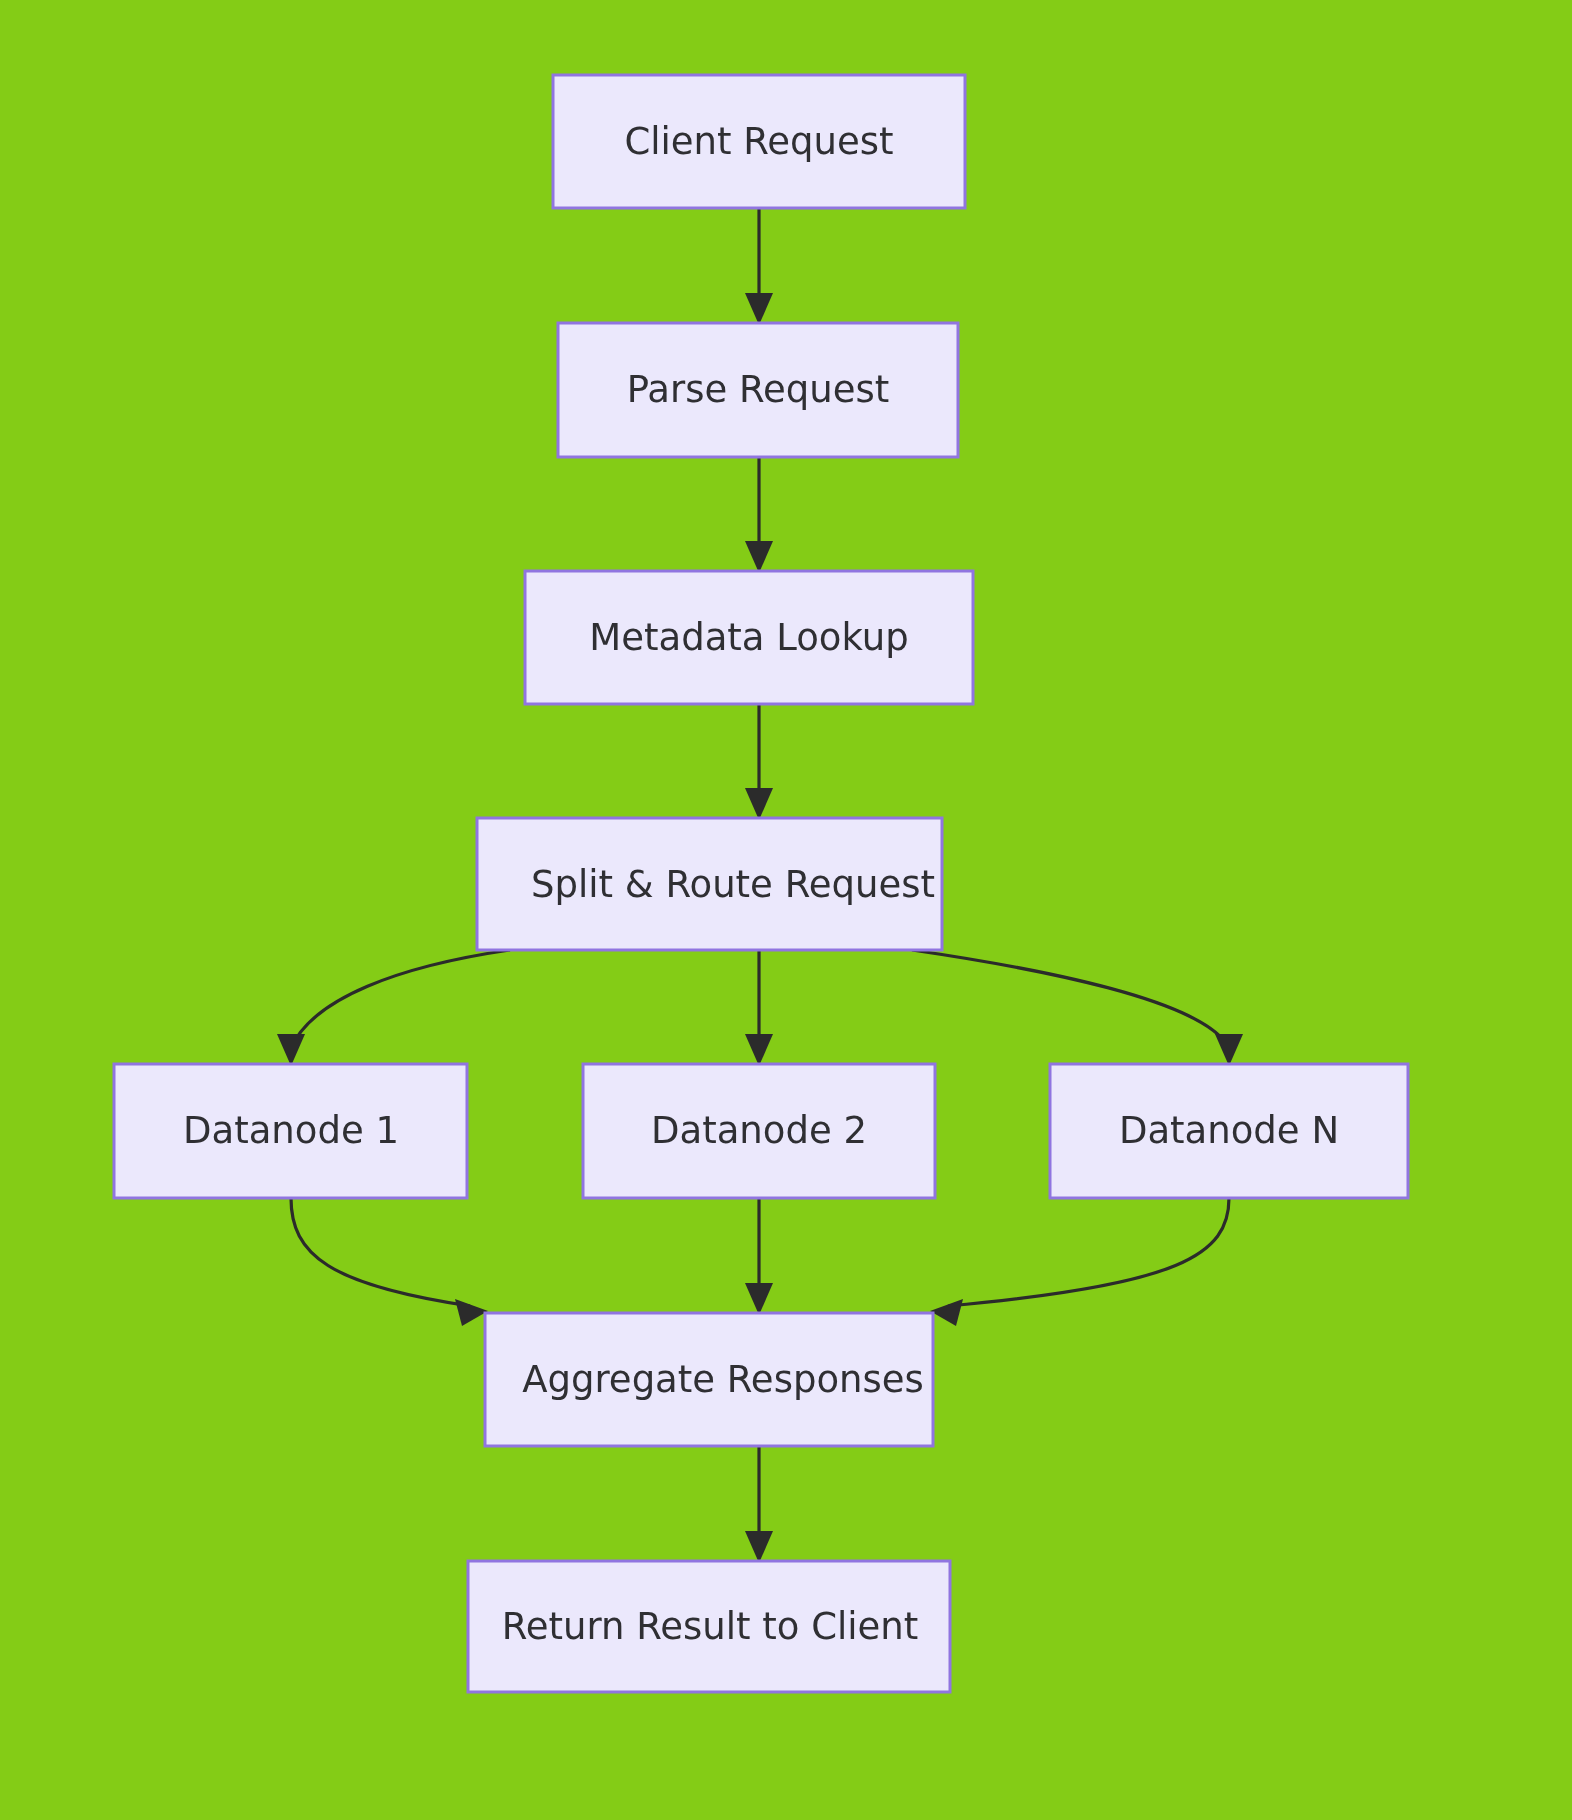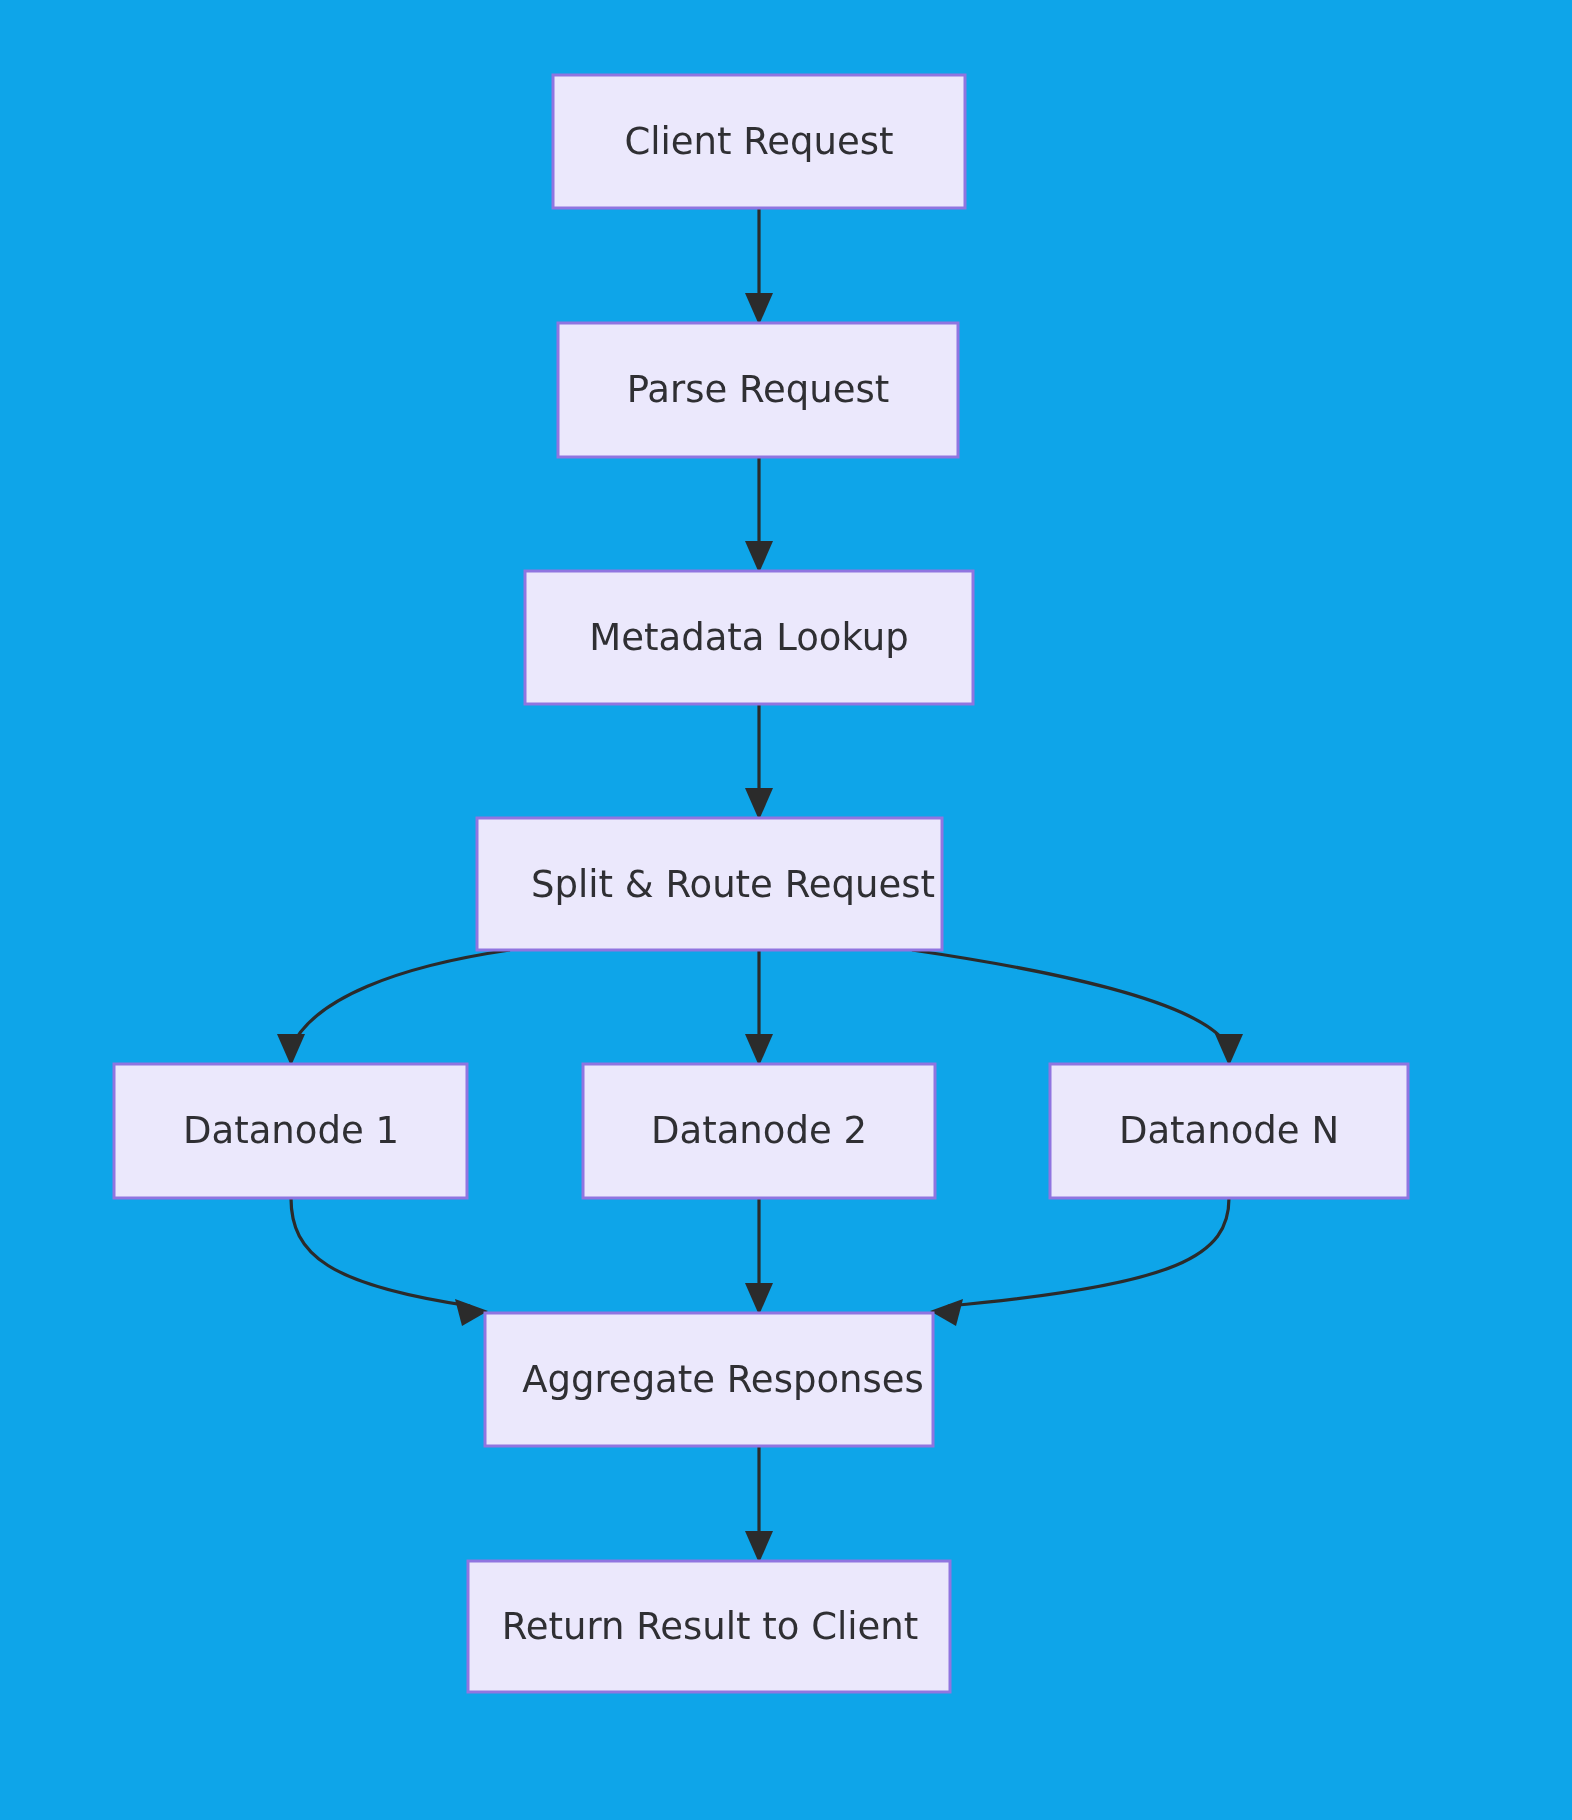--- a/index.html
+++ b/index.html
@@ -8,21 +8,21 @@
     padding: 0;
     background: #ffffff;
   }
   body {
     font-family: "DejaVu Sans", sans-serif;
   }
   #diagram-root {
     position: relative;
     width: 1572px;
     height: 1820px;
-    background: #0ea5e9;
+    background: #84cc16;
     overflow: hidden;
   }
   #flow-svg {
     position: absolute;
     left: 0;
     top: 0;
     width: 1572px;
     height: 1820px;
   }
   .node-rect {

